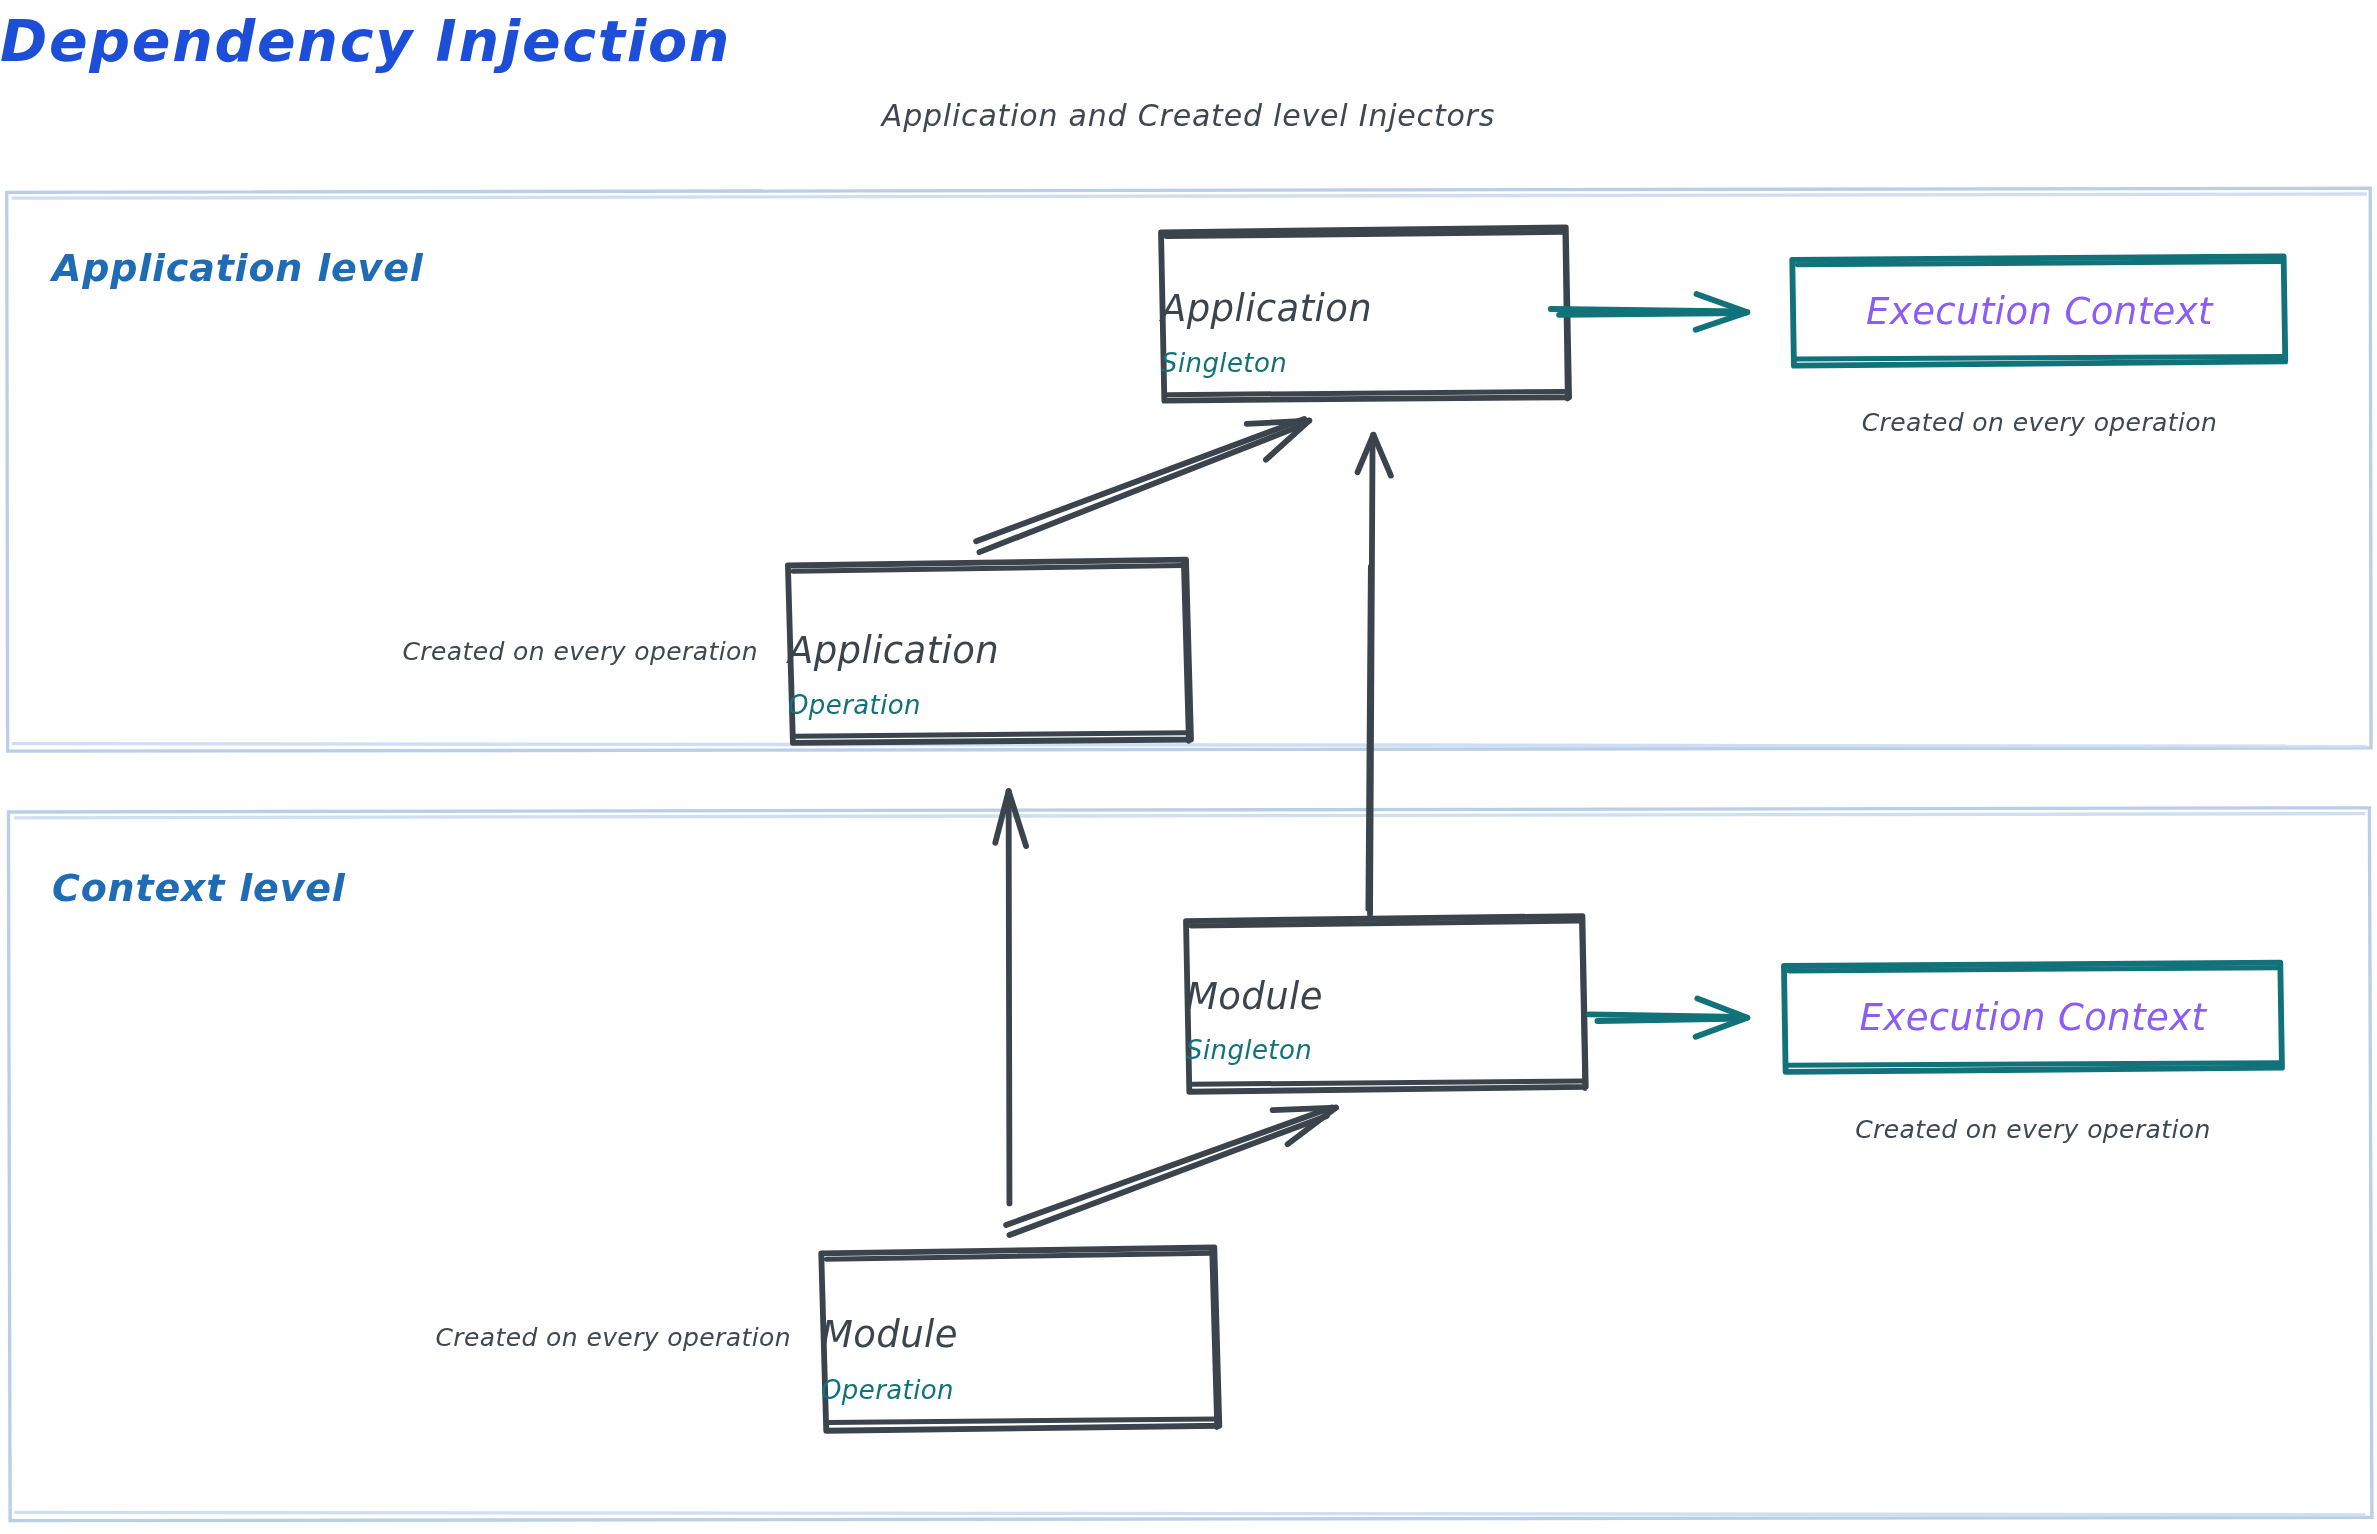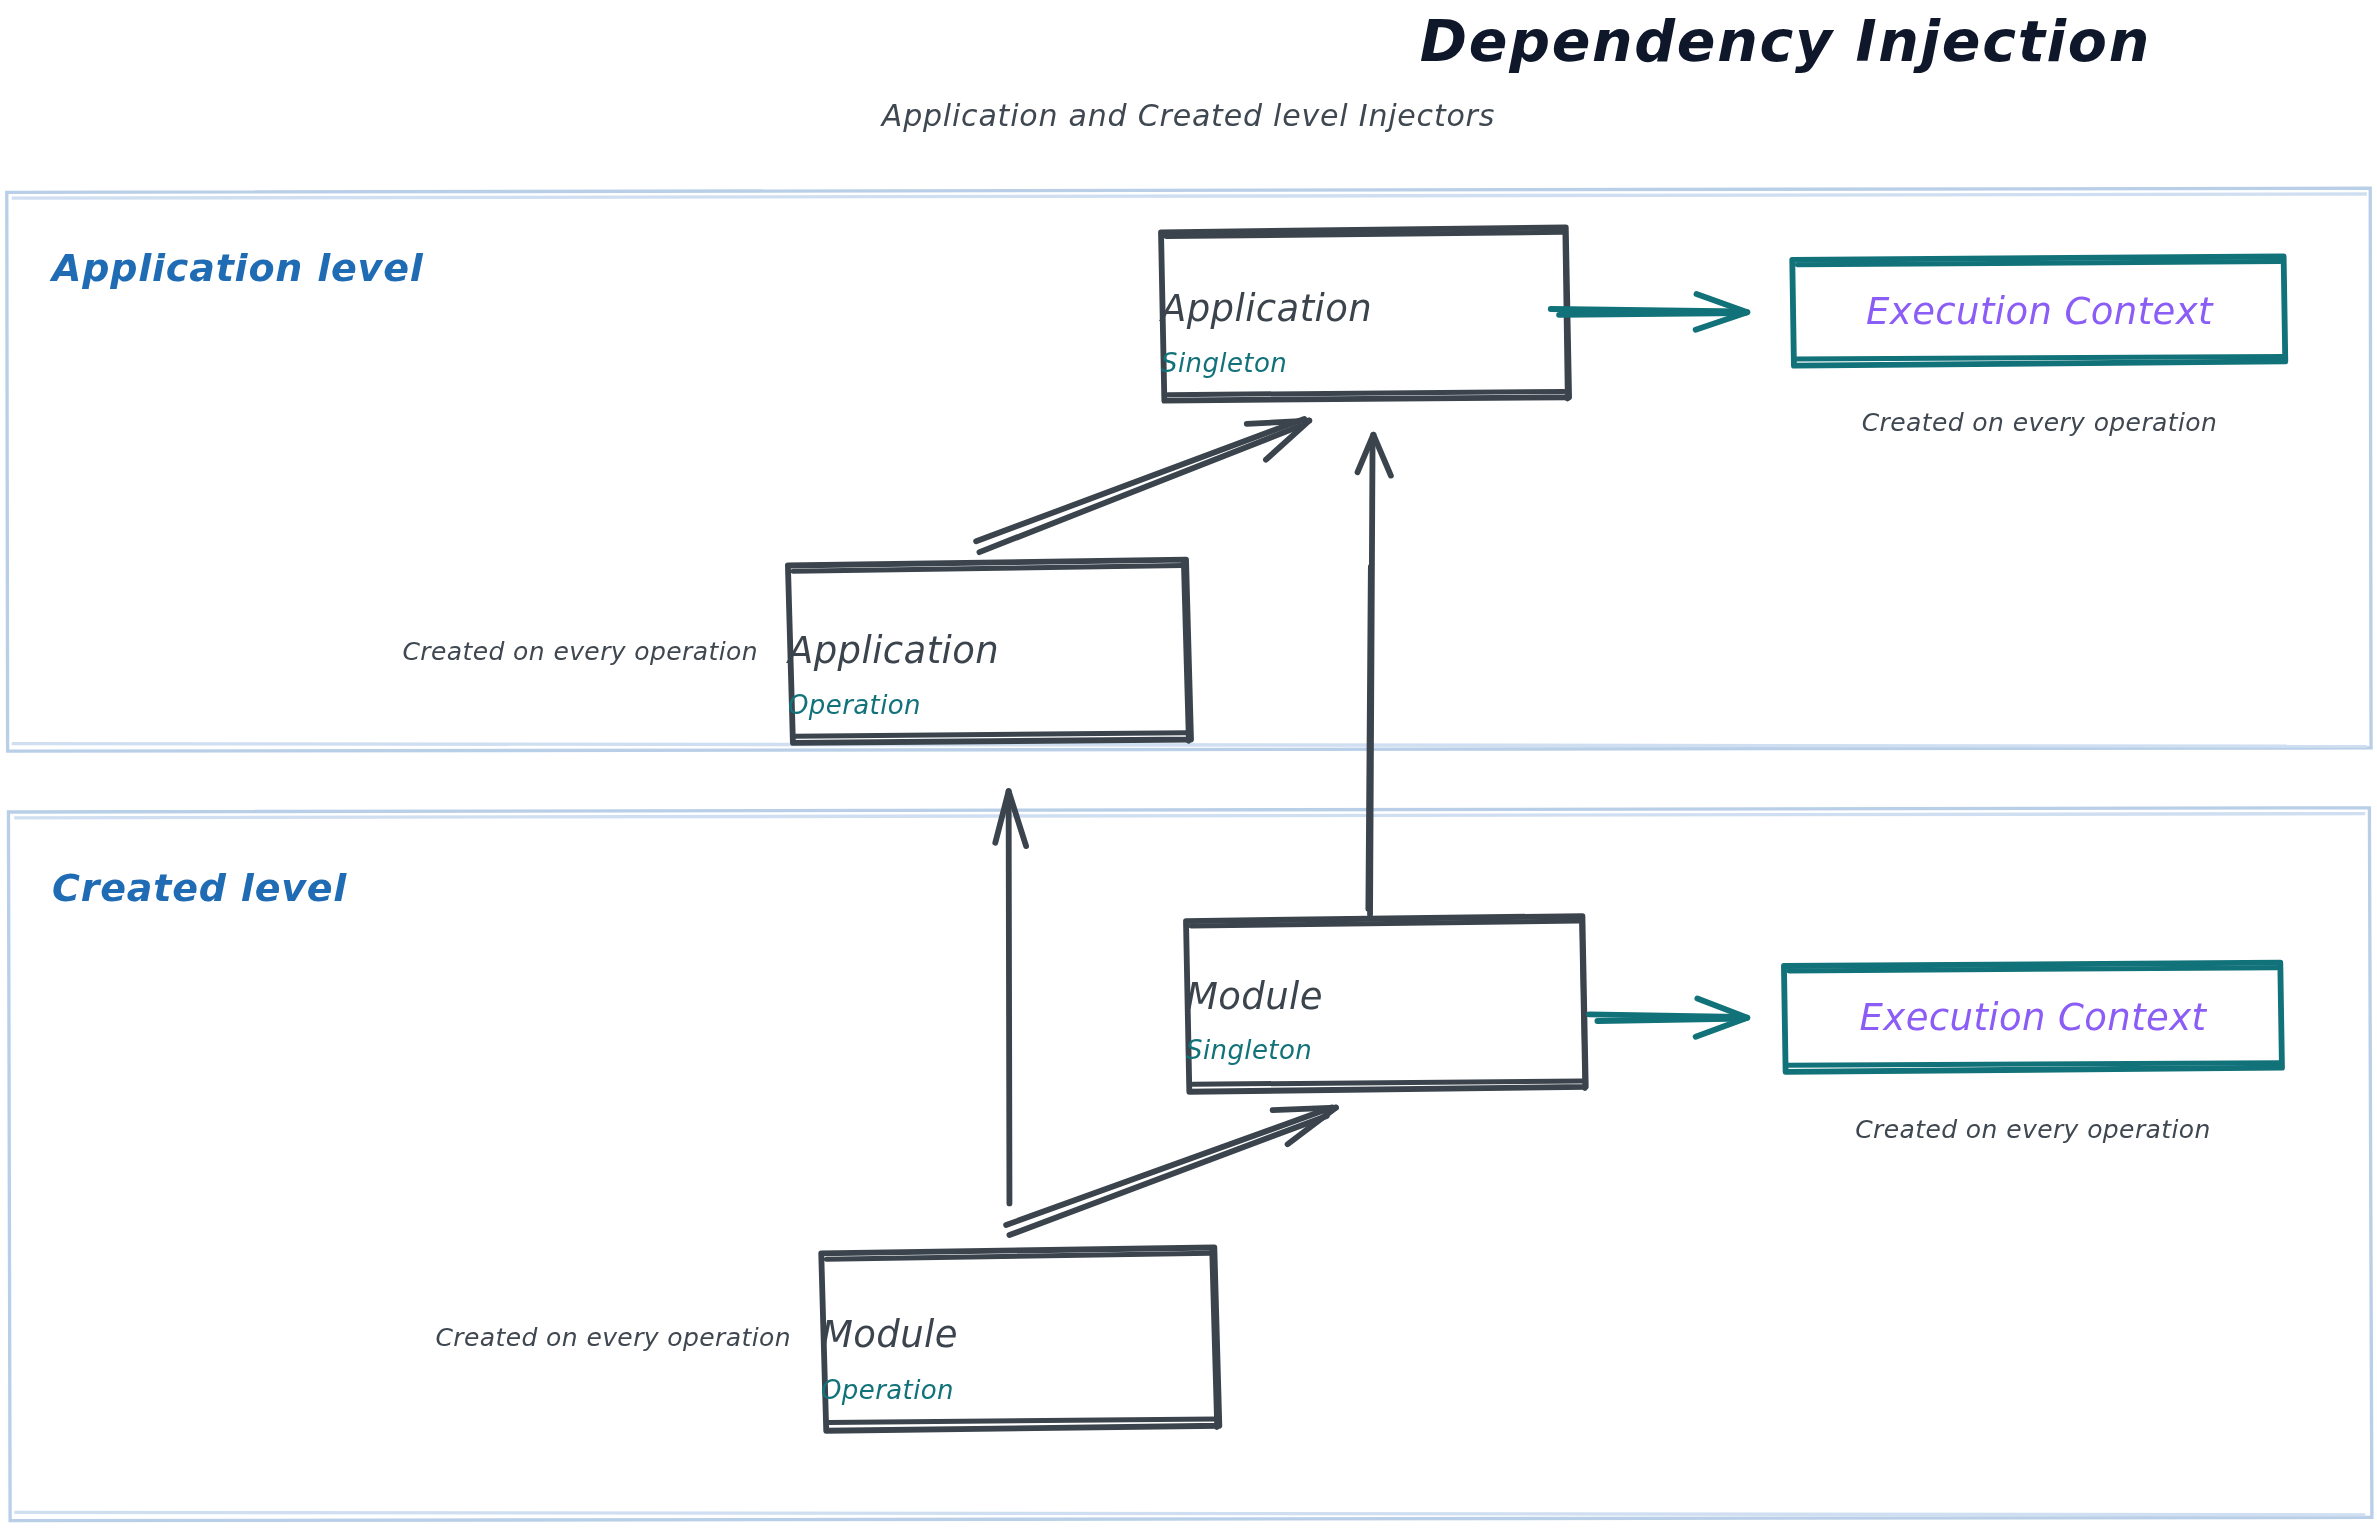--- a/index.html
+++ b/index.html
@@ -33,24 +33,24 @@
   }
   .hand {
     font-family: "DejaVu Sans", sans-serif;
     font-style: italic;
     font-weight: 400;
   }
   
   #title {
     left: 0; top: 8.3px;
     width: 2151px;
-    text-align: right;
+    text-align: left;
     font-size: 57px;
     font-weight: 700;
-    color: #0f172a;
+    color: #1d4ed8;
     letter-spacing: 1.7px;
   }
   #subtitle {
     left: 0; top: 98px;
     width: 2377px;
     text-align: center;
     font-size: 30px;
     font-weight: 400;
     color: #3f4750;
     letter-spacing: 0.8px;
@@ -199,21 +199,21 @@
   <div class="txt hand node-title" style="left:1161px; top:287px; width:408px;">Application</div>
   <div class="txt hand node-scope" style="left:1161px; top:348px; width:392px;">Singleton</div>
 
   <div class="txt hand ec-title" style="left:1793px; top:290px; width:493px;">Execution Context</div>
   <div class="txt hand caption" style="left:1793px; top:408px; width:493px; text-align:center;">Created on every operation</div>
 
   <div class="txt hand node-title" style="left:788px; top:629px; width:403px;">Application</div>
   <div class="txt hand node-scope" style="left:788px; top:690px; width:388px;">Operation</div>
   <div class="txt hand caption right" style="left:233px; top:637px; width:525px;">Created on every operation</div>
 
-  <div class="txt hand section-label" id="mod-level-label">Created level</div>
+  <div class="txt hand section-label" id="mod-level-label">Context level</div>
 
   <div class="txt hand node-title" style="left:1186px; top:975px; width:400px;">Module</div>
   <div class="txt hand node-scope" style="left:1186px; top:1035px; width:385px;">Singleton</div>
 
   <div class="txt hand ec-title" style="left:1784px; top:996px; width:498px;">Execution Context</div>
   <div class="txt hand caption" style="left:1784px; top:1115px; width:498px; text-align:center;">Created on every operation</div>
 
   <div class="txt hand node-title" style="left:821px; top:1313px; width:398px;">Module</div>
   <div class="txt hand node-scope" style="left:821px; top:1375px; width:383px;">Operation</div>
   <div class="txt hand caption right" style="left:258px; top:1323px; width:533px;">Created on every operation</div>

